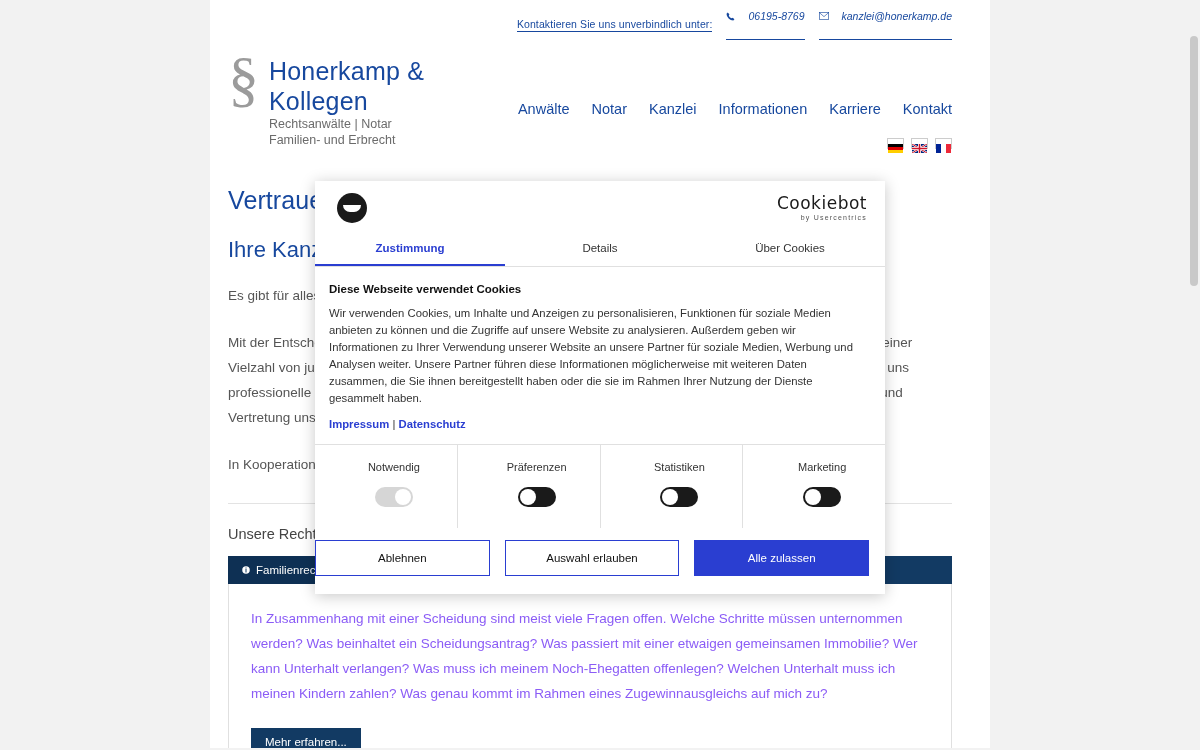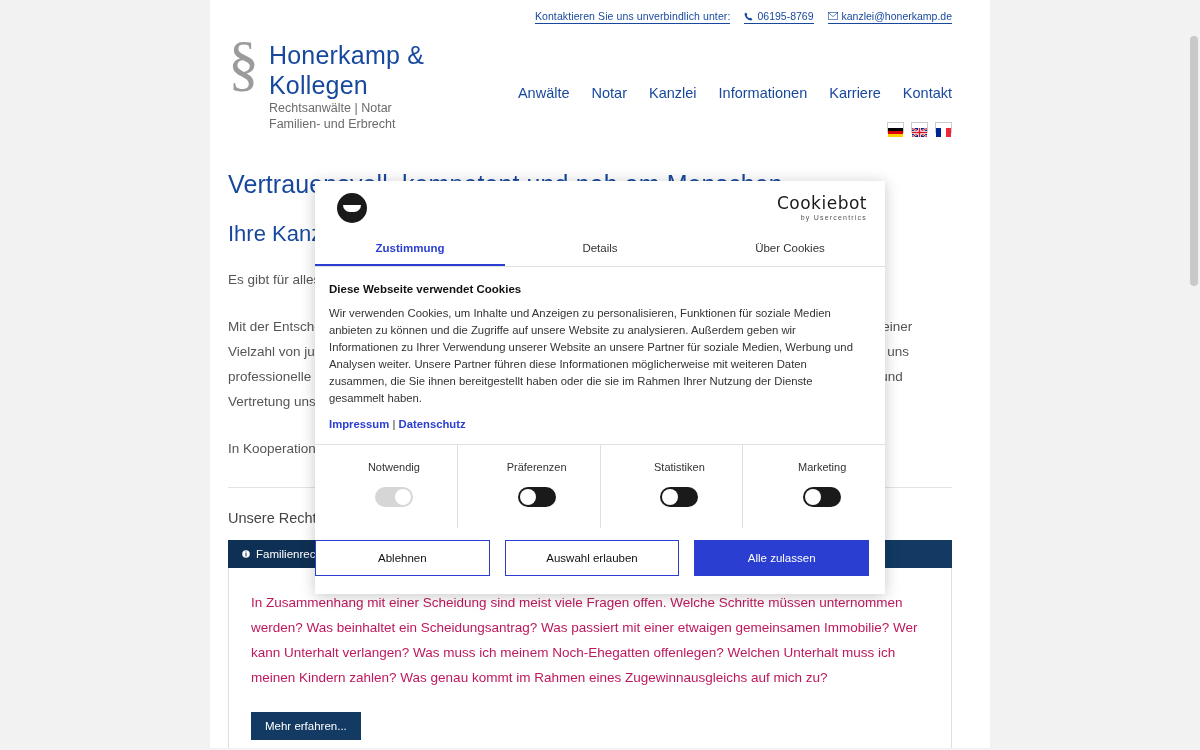--- a/index.html
+++ b/index.html
@@ -36,24 +36,25 @@
   }
   .topbar .ct-text {
     color: #17489e;
     border-bottom: 1px solid #17489e;
     padding-bottom: 1px;
     letter-spacing: .1px;
   }
   .topbar .ct-item {
     display: inline-flex;
     align-items: center;
-    gap: 4px;
+    gap: 13px;
     color: #17489e;
     border-bottom: 1px solid #17489e;
-    padding-bottom: 1px;
+    padding-bottom: 17px;
+    font-style: italic;
   }
   .topbar svg { display: block; }
 
   
   .header {
     display: flex;
     align-items: flex-start;
     padding: 6px 38px 0 18px;
     position: relative;
   }
@@ -155,21 +156,21 @@
   .tabstrip .tab.active { background: #0e3054; }
   .panel {
     border: 1px solid #e0e0e0;
     border-top: none;
     padding: 22px 22px 26px 22px;
     background: #fff;
   }
   .panel p {
     font-size: 13.5px;
     line-height: 25px;
-    color: #be185d;
+    color: #8b5cf6;
     margin: 0 0 22px 0;
   }
   .btn-more {
     display: inline-block;
     background: #123a63;
     color: #fff;
     font-size: 11.5px;
     padding: 8px 14px;
     border: none;
     cursor: pointer;

